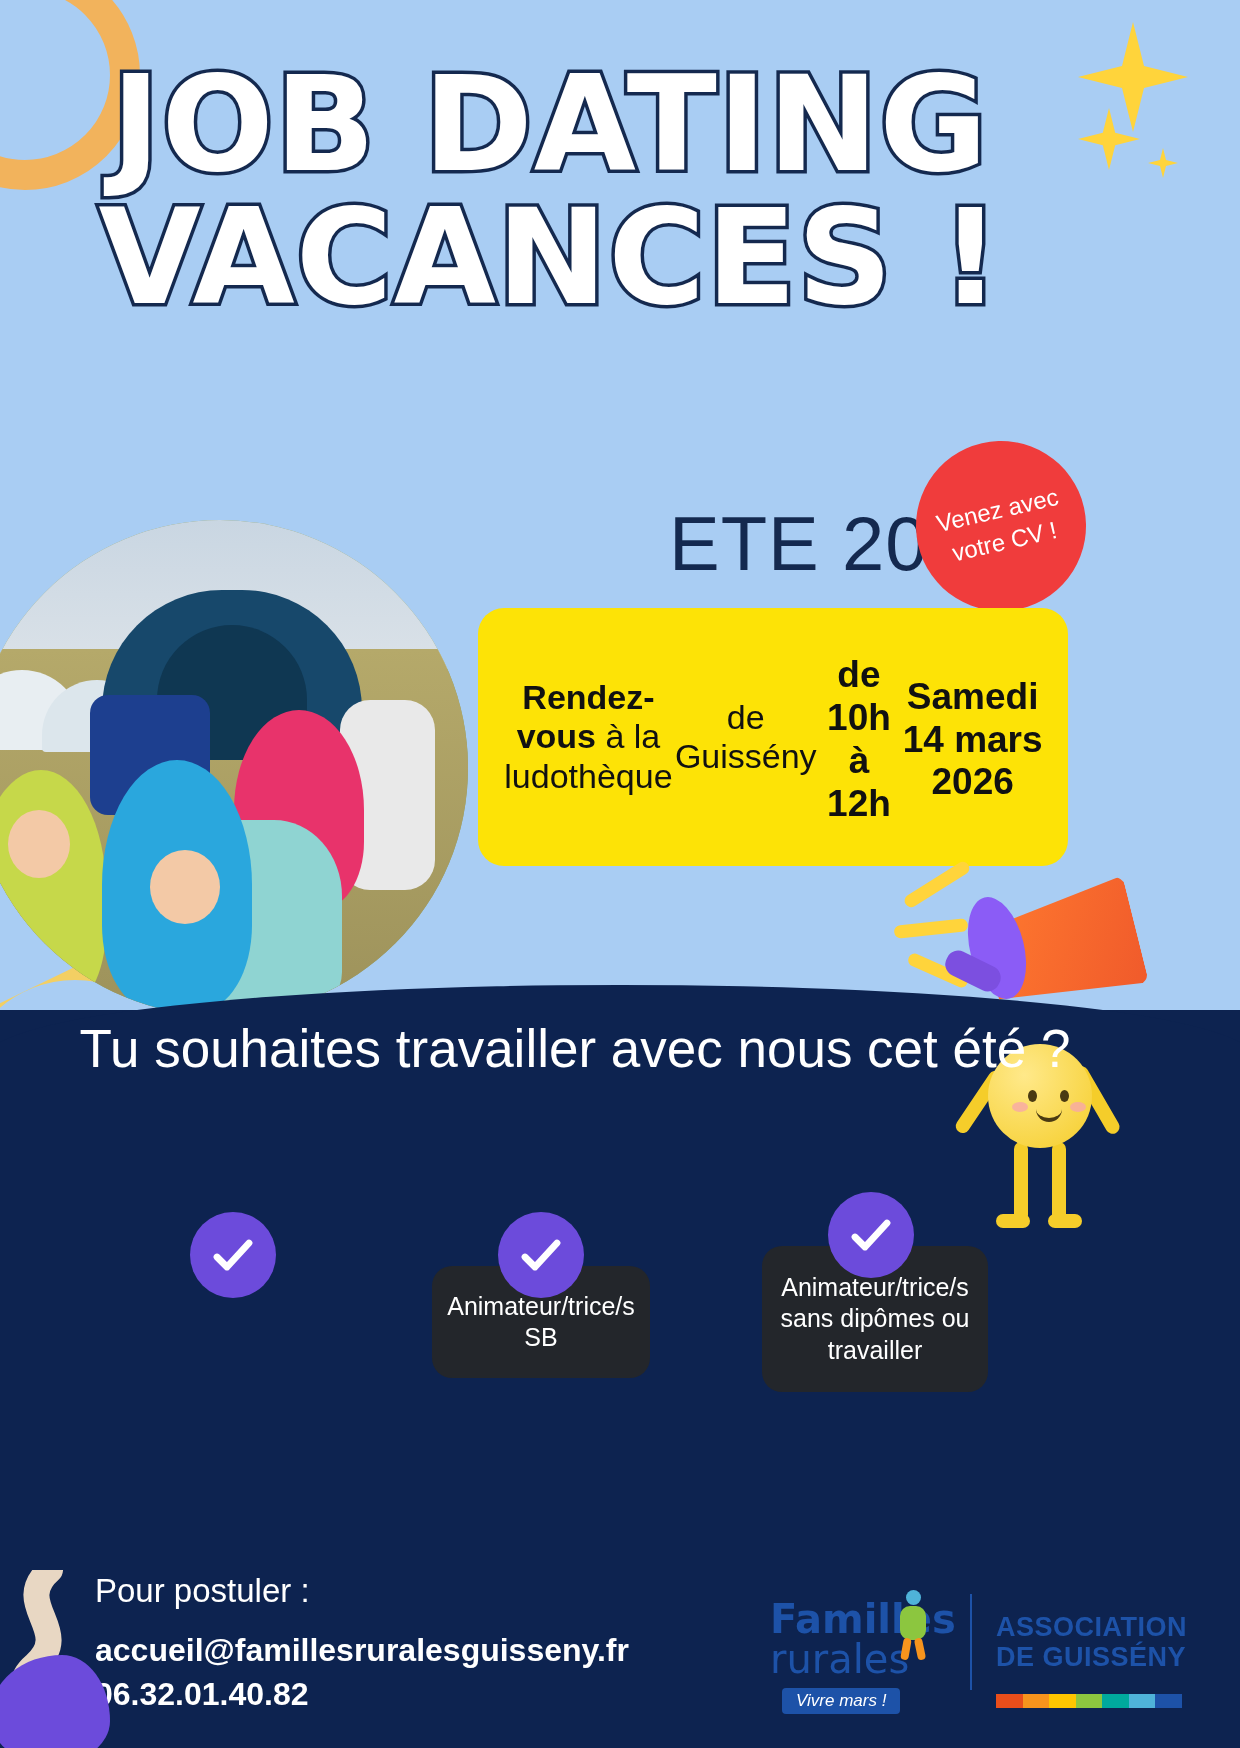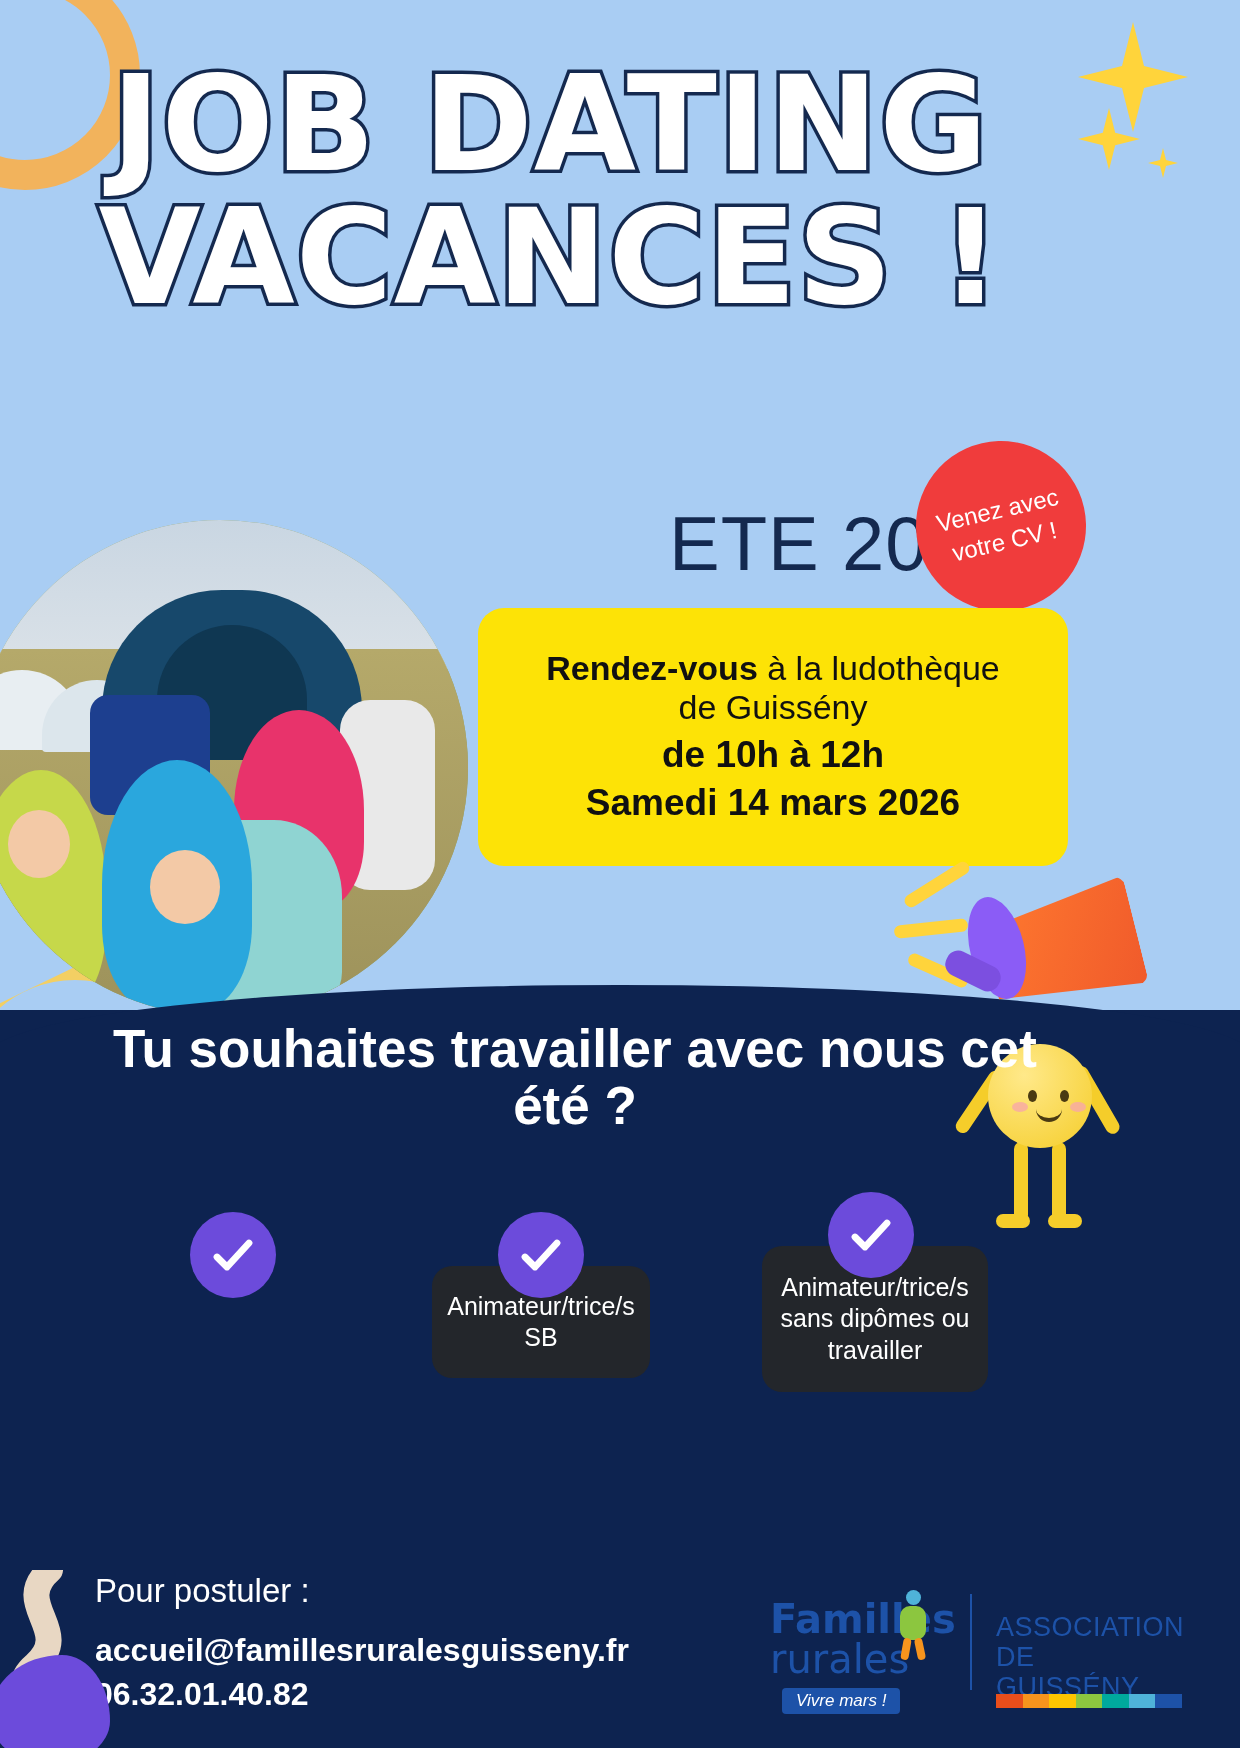--- a/index.html
+++ b/index.html
@@ -193,24 +193,24 @@
   
   .info-box {
     position: absolute;
     left: 478px;
     top: 608px;
     width: 590px;
     height: 258px;
     background: #fde306;
     border-radius: 26px;
     display: flex;
-    flex-direction: column;
+    flex-direction: row;
     align-items: center;
     justify-content: center;
-    text-align: left;
+    text-align: center;
     padding: 10px 24px;
     box-sizing: border-box;
   }
   .info-line {
     color: #111111;
     font-size: 34px;
     line-height: 1.16;
   }
   .info-line b { font-weight: bold; }
   .info-line.big { font-size: 37px; font-weight: bold; margin-top: 6px; }
@@ -298,21 +298,20 @@
   
   .q-heading {
     position: absolute;
     left: 70px;
     top: 1020px;
     width: 1010px;
     text-align: center;
     color: #ffffff;
     font-size: 53px;
     line-height: 1.08;
-    font-weight: bold;
   }
   .q-sub {
     position: absolute;
     left: 100px;
     top: 1110px;
     width: 950px;
     text-align: center;
     color: #ffffff;
     font-size: 29px;
     line-height: 1.3;
@@ -430,21 +429,21 @@
     position: absolute;
     left: 200px; top: 4px;
     width: 2px; height: 96px;
     background: #1d52a8;
   }
   .logo-assoc {
     position: absolute;
     left: 226px; top: 22px;
     color: #1d52a8;
     font-size: 27px;
-    font-weight: normal;
+    font-weight: bold;
     line-height: 1.12;
     letter-spacing: .5px;
   }
   .logo-colorbar {
     position: absolute;
     left: 226px; top: 104px;
     width: 186px; height: 14px;
     display: flex;
   }
   .logo-colorbar span { flex: 1 1 auto; height: 100%; }

